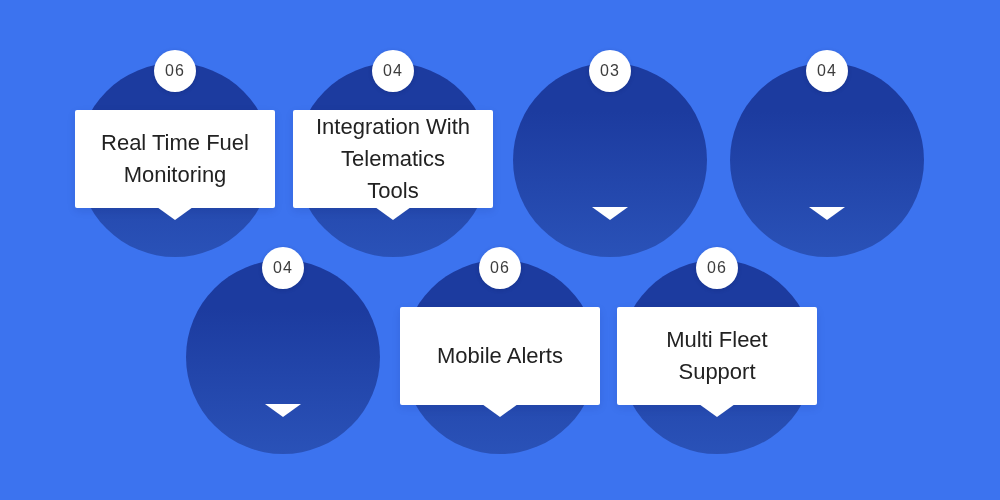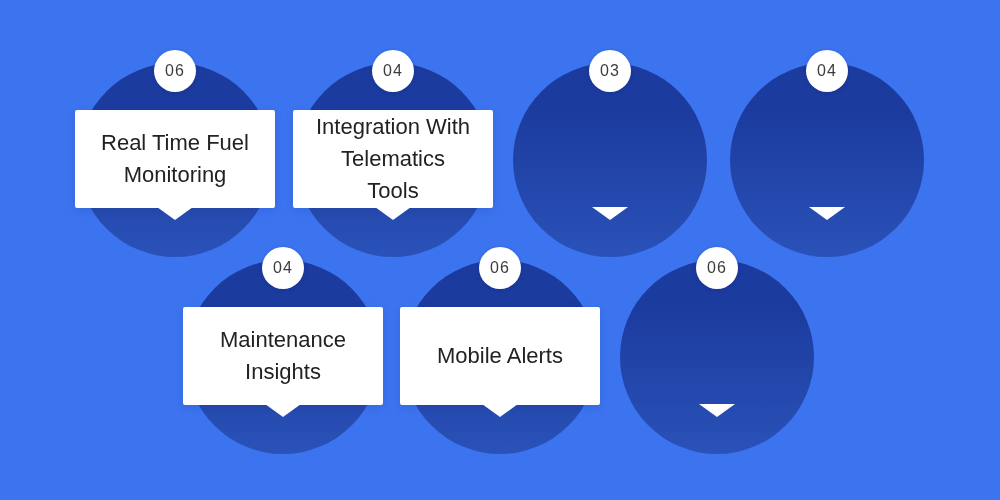--- a/index.html
+++ b/index.html
@@ -109,41 +109,41 @@
   <div class="item pos-4">
     <div class="dark-circle"></div>
     <div class="tail"></div>
     <div class="num-circle">
       <span>04</span>
     </div>
   </div>
 
   <div class="item pos-5">
     <div class="dark-circle"></div>
-    <div class="card">
-      <span>Maintenance Insights</span>
-    </div>
     <div class="tail"></div>
     <div class="num-circle">
       <span>04</span>
     </div>
   </div>
 
   <div class="item pos-6">
     <div class="dark-circle"></div>
     <div class="card">
       <span>Mobile Alerts</span>
     </div>
     <div class="tail"></div>
     <div class="num-circle">
       <span>06</span>
     </div>
   </div>
 
   <div class="item pos-7">
     <div class="dark-circle"></div>
+    <div class="card">
+      <span>Multi Fleet Support</span>
+    </div>
     <div class="tail"></div>
     <div class="num-circle">
       <span>06</span>
     </div>
   </div>
 
 </div>
 
 </body></html>

